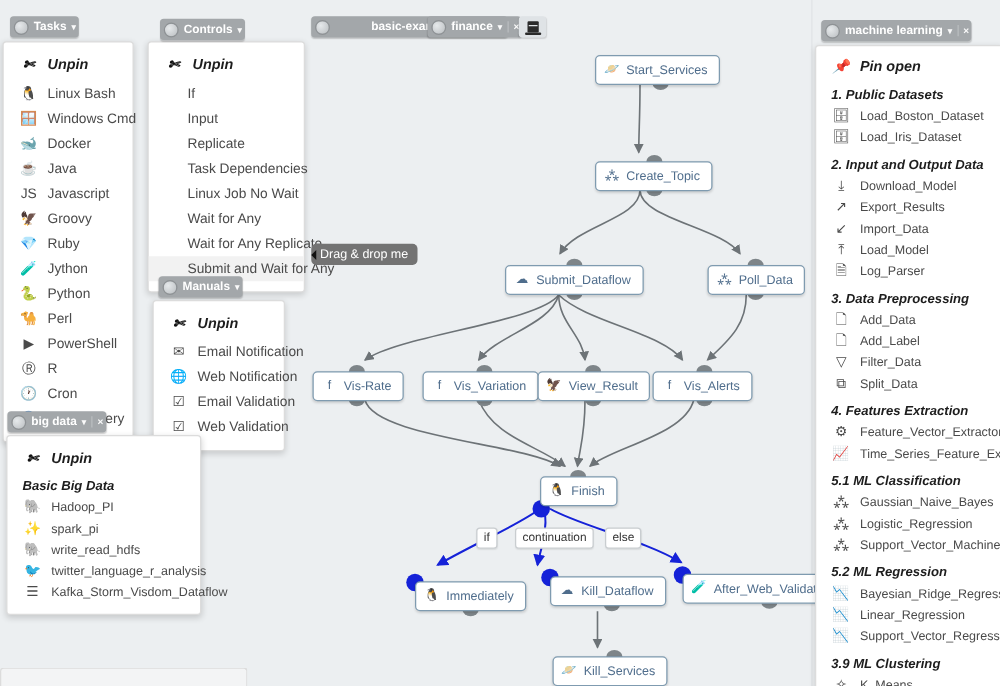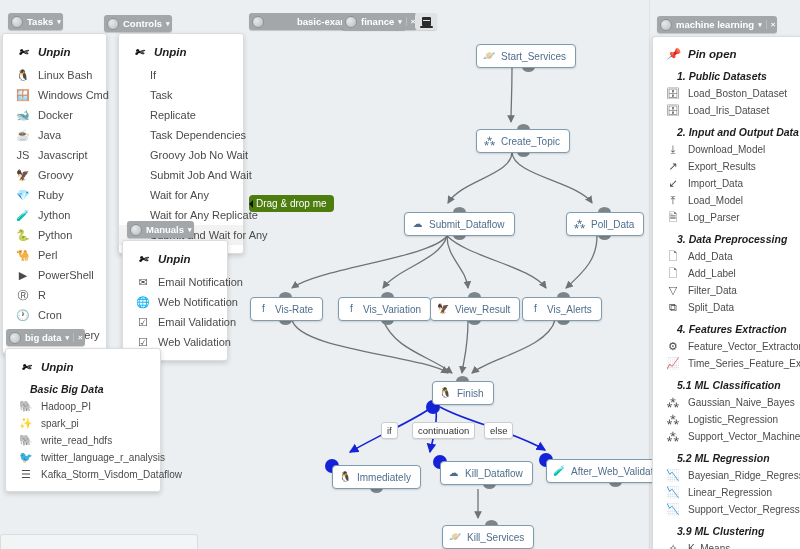--- a/index.html
+++ b/index.html
@@ -52,21 +52,21 @@
     display:flex;align-items:center;height:20px;padding:0 14px 0 12px;
     white-space:nowrap;font-size:11px;color:#4a4a4a;
   }
   .panel .row.hl{background:#f2f2f2;}
   .panel .row .ic{width:16px;height:14px;margin-right:7px;flex:none;
     display:flex;align-items:center;justify-content:center;font-size:11px;line-height:1;}
   .panel .row.unpin{font-style:italic;font-weight:bold;color:#1d1d1d;font-size:11.5px;margin-bottom:3px;}
   .panel .row.noic{padding-left:31px;}
   .panel .grp{
     font-style:italic;font-weight:bold;color:#1d1d1d;font-size:10.5px;
-    padding:7px 12px 3px 24px;white-space:nowrap;
+    padding:7px 12px 3px 12px;white-space:nowrap;
   }
   .panel .grp.first{padding-top:3px;}
   .panel .row.small{font-size:10px;height:17px;}
 
   
   .unpin-ic{font-size:12px;color:#111;transform:rotate(0deg);}
 
   
   .node{
     position:absolute;background:#fff;border:1px solid #7f9bb0;
@@ -78,21 +78,21 @@
     display:flex;align-items:center;justify-content:center;font-size:10px;line-height:1;}
   .port{position:absolute;width:13px;height:11px;border-radius:50%;
     background:#7e8589;z-index:18;}
   .port.blue{background:#1522d8;width:14px;height:14px;border-radius:50%;}
   .edgelbl{
     position:absolute;background:#fff;border:1px solid #c9cdd0;border-radius:3px;
     font-size:9.5px;color:#333;padding:2px 5px;z-index:25;white-space:nowrap;
     box-shadow:0 1px 1px rgba(0,0,0,.08);
   }
   .tooltip{
-    position:absolute;background:#4d7c0f;color:#fff;border-radius:4px;
+    position:absolute;background:#737373;color:#fff;border-radius:4px;
     font-size:10px;padding:3px 7px;z-index:45;white-space:nowrap;
   }
   .tooltip:before{
     content:"";position:absolute;left:-4px;top:50%;margin-top:-4px;
     border:4px solid transparent;border-right-color:#111;
   }
   .bottom-edge{
     position:absolute;left:0;bottom:0;width:196px;height:14px;
     background:#f3f4f5;border:1px solid #dcdcdc;border-bottom:none;
     border-radius:3px 3px 0 0;z-index:30;
@@ -221,21 +221,21 @@
   </div>
 
 <div class="scroll-shadow"></div>
 
 <div class="tab" style="left:8px;top:13px;">
   <span class="dot"></span>
   <span>Tasks</span>
   <span class="caret">▾</span>
 </div>
 
-<div class="tab" style="left:104px;top:15px;">
+<div class="tab" style="left:128px;top:15px;">
   <span class="dot"></span>
   <span>Controls</span>
   <span class="caret">▾</span>
 </div>
 
 <div class="tab" style="left:127px;top:221px;">
   <span class="dot"></span>
   <span>Manuals</span>
   <span class="caret">▾</span>
 </div>
@@ -336,33 +336,30 @@
 
 <div class="panel" id="panel-controls" style="left:118px;top:33px;width:124px;">
     <div class="row unpin">
       <span class="ic unpin-ic">✄</span>
       <span>Unpin</span>
     </div>
     <div class="row noic">
       <span>If</span>
     </div>
     <div class="row noic">
-      <span>Task</span>
+      <span>Input</span>
     </div>
     <div class="row noic">
       <span>Replicate</span>
     </div>
     <div class="row noic">
       <span>Task Dependencies</span>
     </div>
     <div class="row noic">
-      <span>Groovy Job No Wait</span>
-    </div>
-    <div class="row noic">
-      <span>Submit Job And Wait</span>
+      <span>Linux Job No Wait</span>
     </div>
     <div class="row noic">
       <span>Wait for Any</span>
     </div>
     <div class="row noic">
       <span>Wait for Any Replicate</span>
     </div>
     <div class="row hl noic">
       <span>Submit and Wait for Any</span>
     </div>

